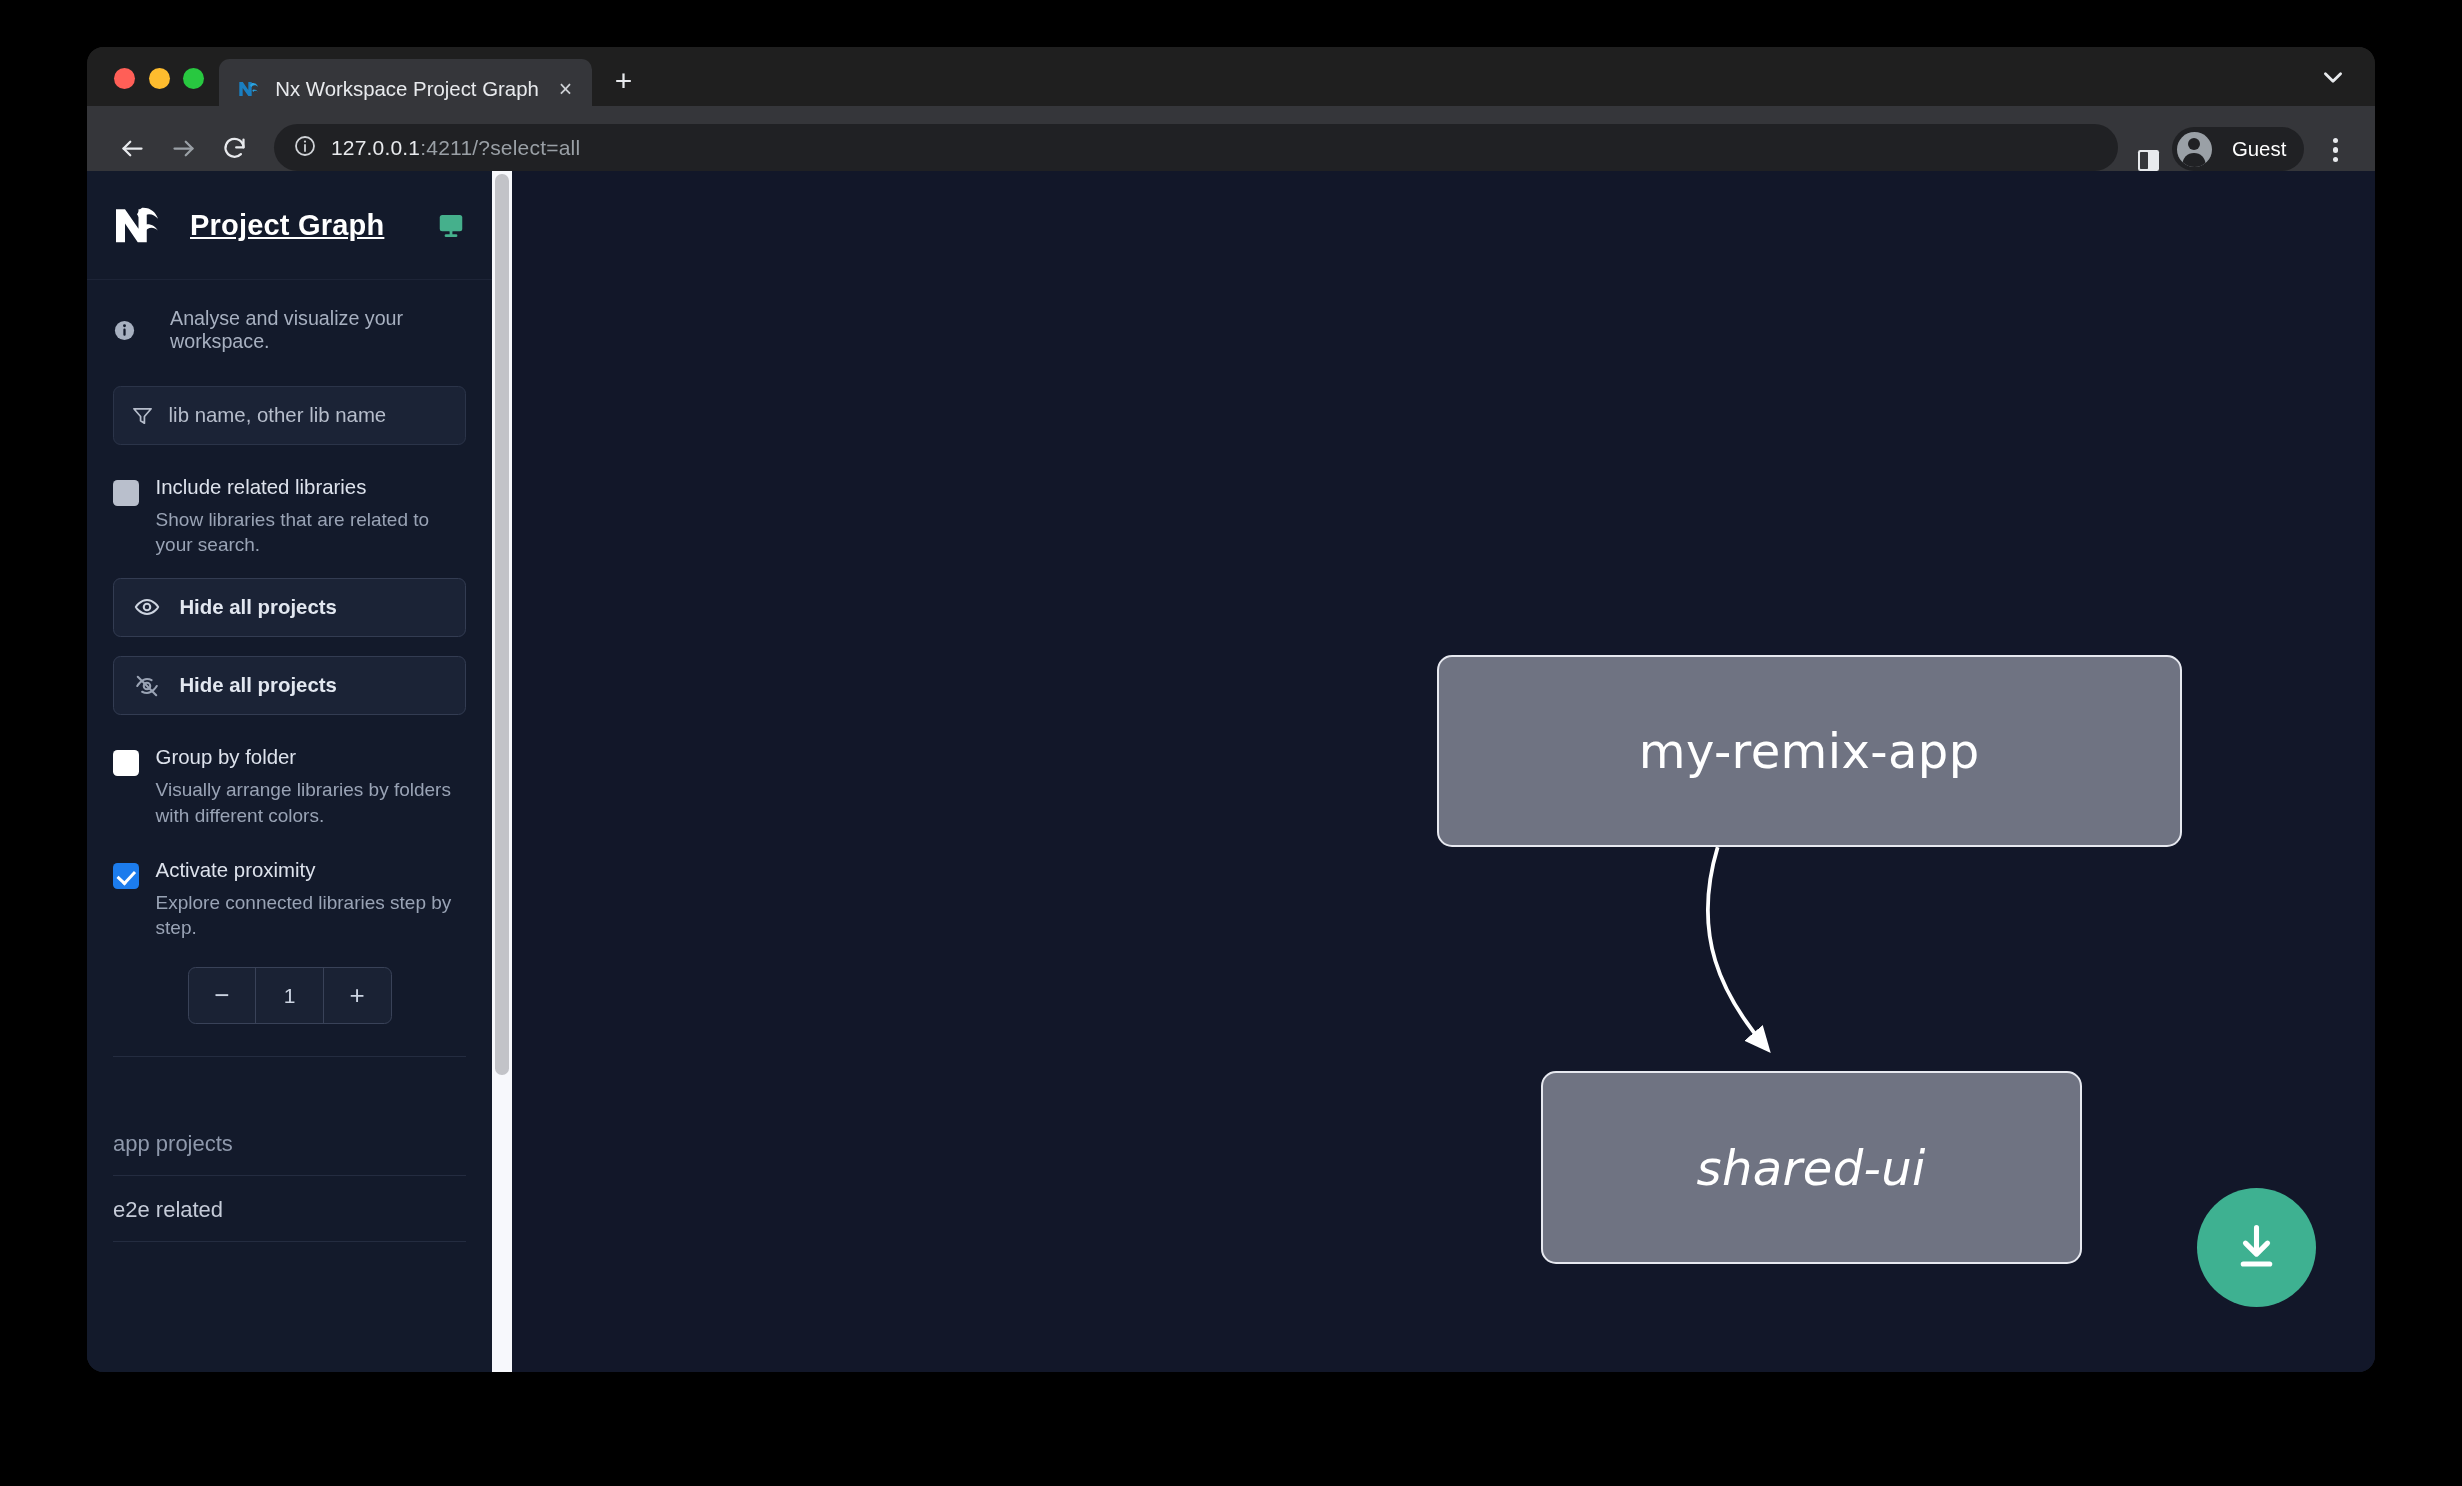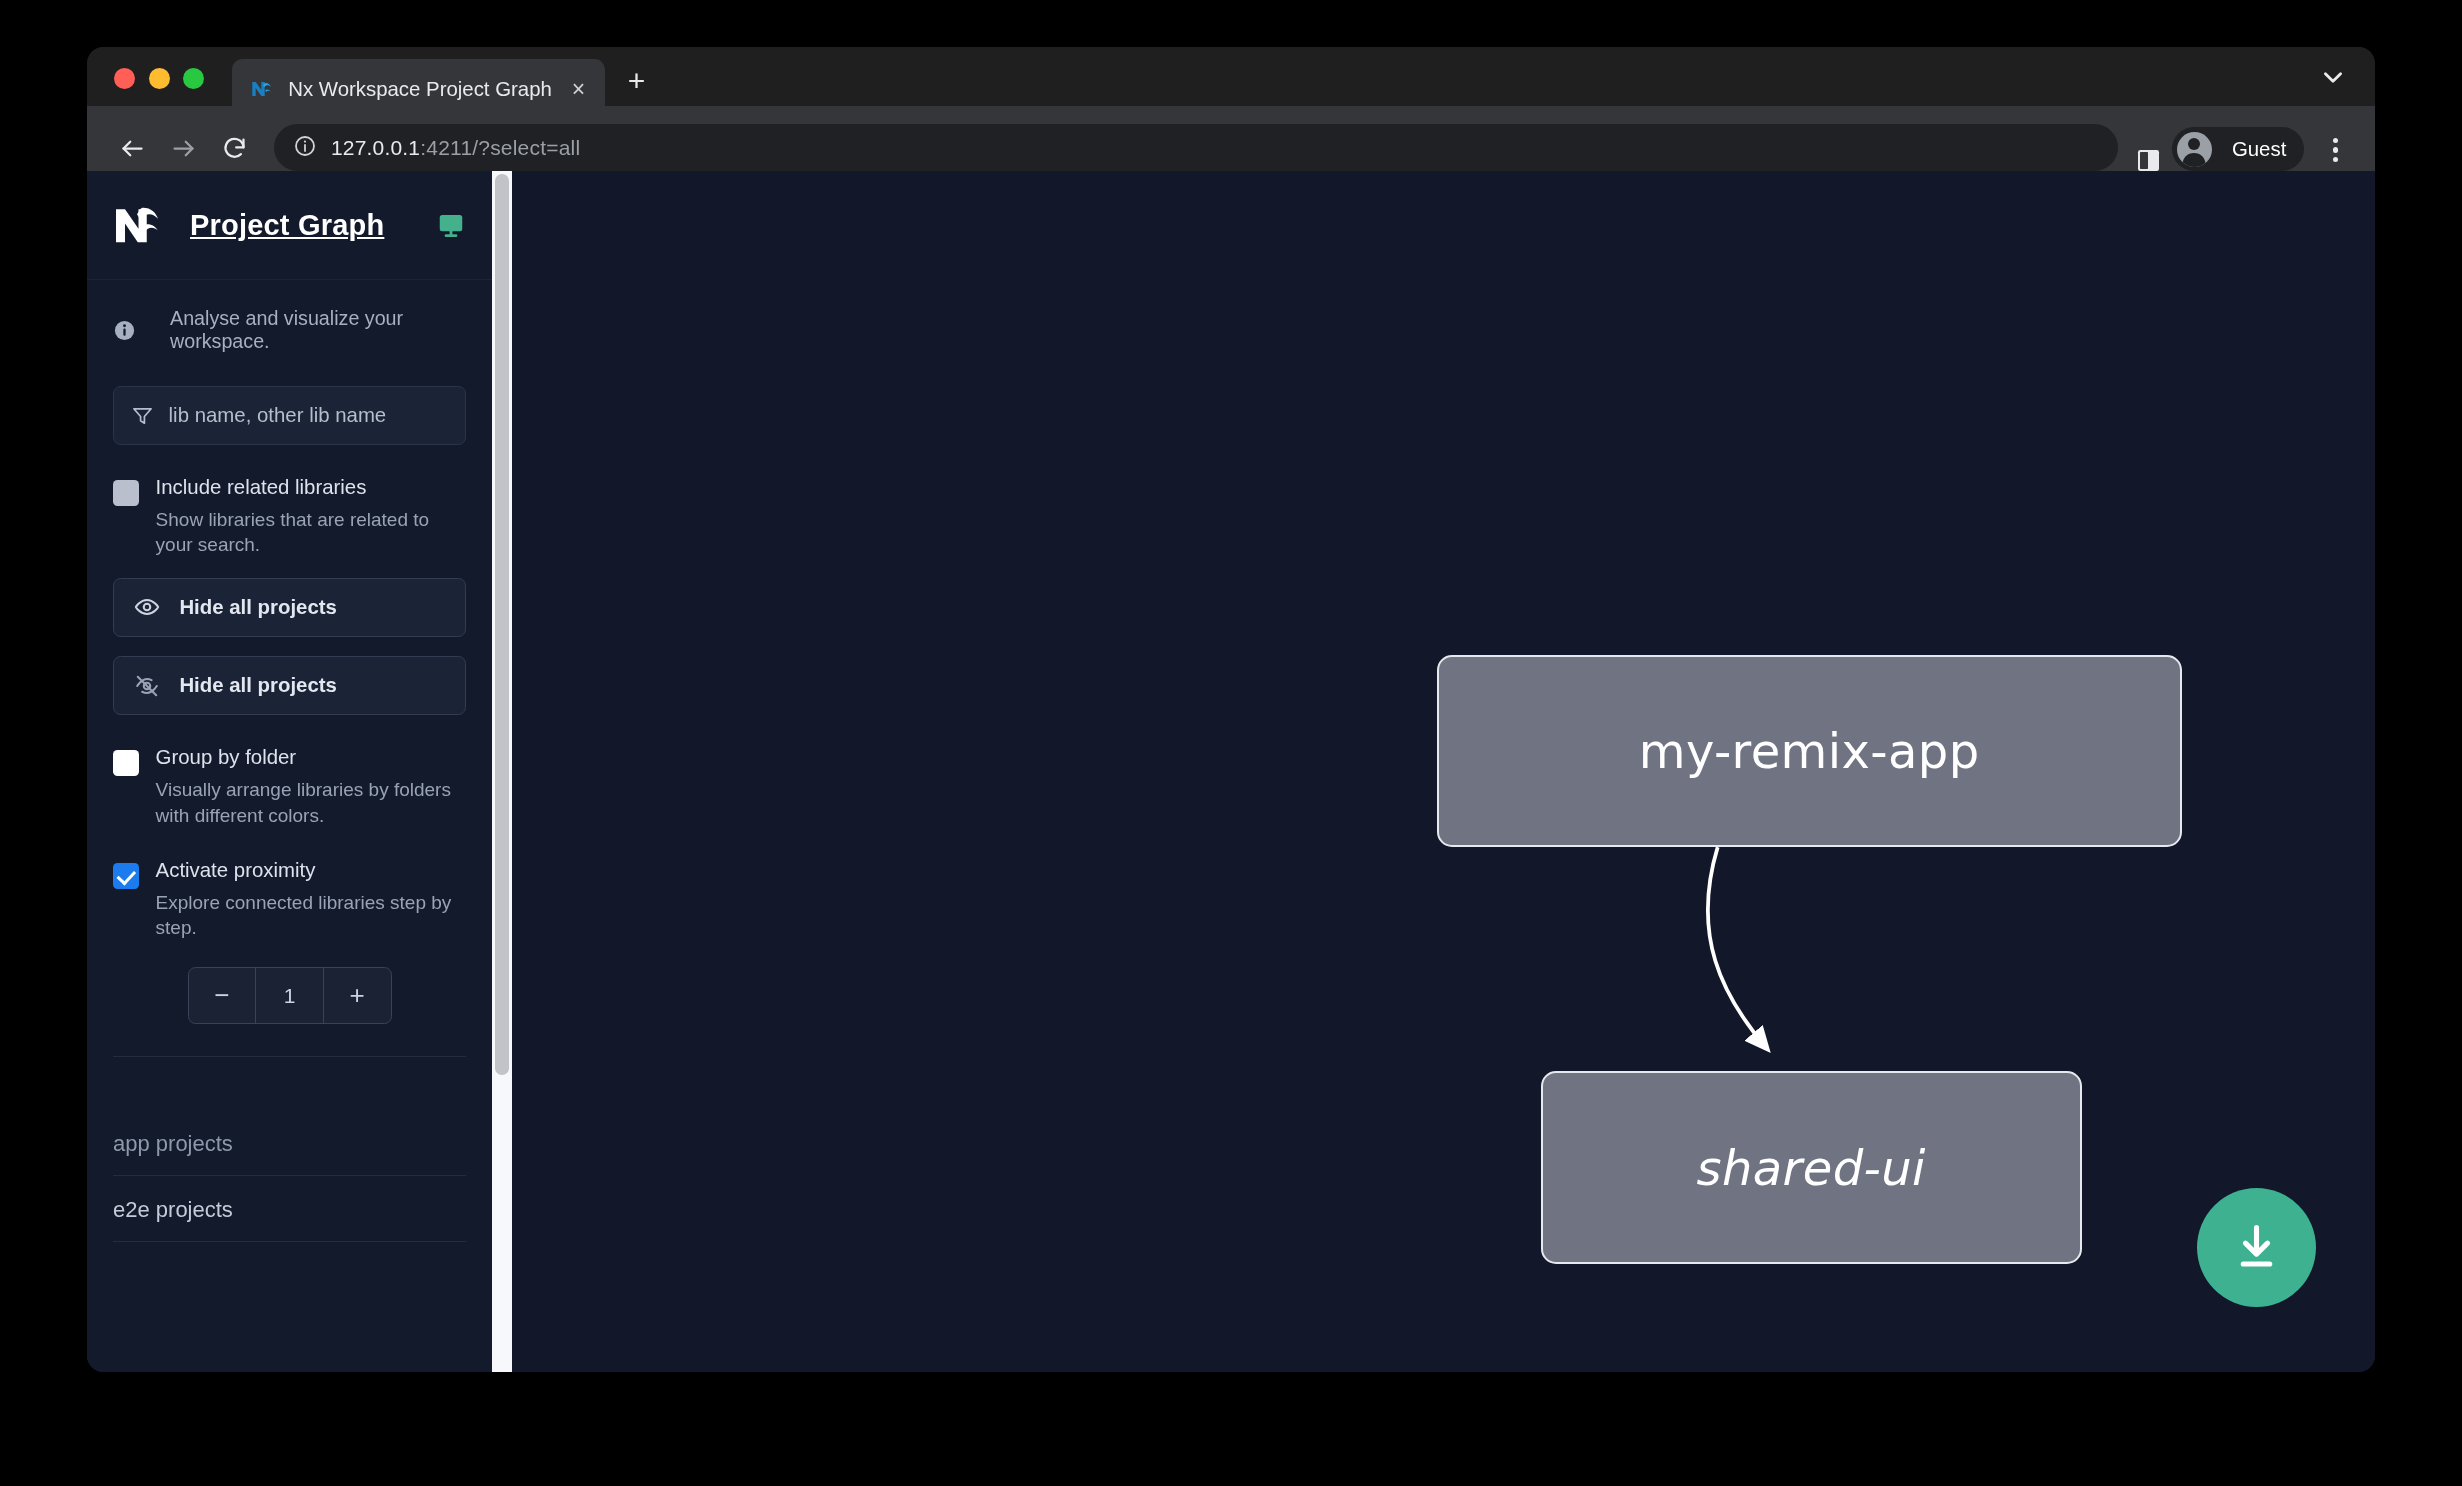--- a/index.html
+++ b/index.html
@@ -39,21 +39,20 @@
 
   .tab {
     position: relative;
     display: flex; align-items: center;
     height: 47px;
     padding: 13px 12px 0 18px;
     min-width: 344px;
     background: #35363a;
     border-radius: 10.6px 10.6px 0 0;
     gap: 12px;
-    margin-left: 13px;
   }
   .tab-favicon { width: 26px; height: 26px; flex: none; position: relative; }
   .tab-title {
     color: #e8eaed;
     font-size: 20.4px;
     white-space: nowrap;
     flex: 1;
   }
   .tab-close {
     width: 29px; height: 29px;
@@ -477,21 +476,21 @@
         <div class="stepper">
           <div class="minus">−</div>
           <div class="val">1</div>
           <div class="plus">+</div>
         </div>
 
         <div class="divider-top"></div>
 
         <div class="group-list">
           <div class="group-head">app projects</div>
-          <div class="group-head bright">e2e projects</div>
+          <div class="group-head bright">e2e related</div>
         </div>
 
       </div>
     </div>
 
     <div class="pagescroll">
       <div class="thumb"></div>
     </div>
 
     <div class="graph">

